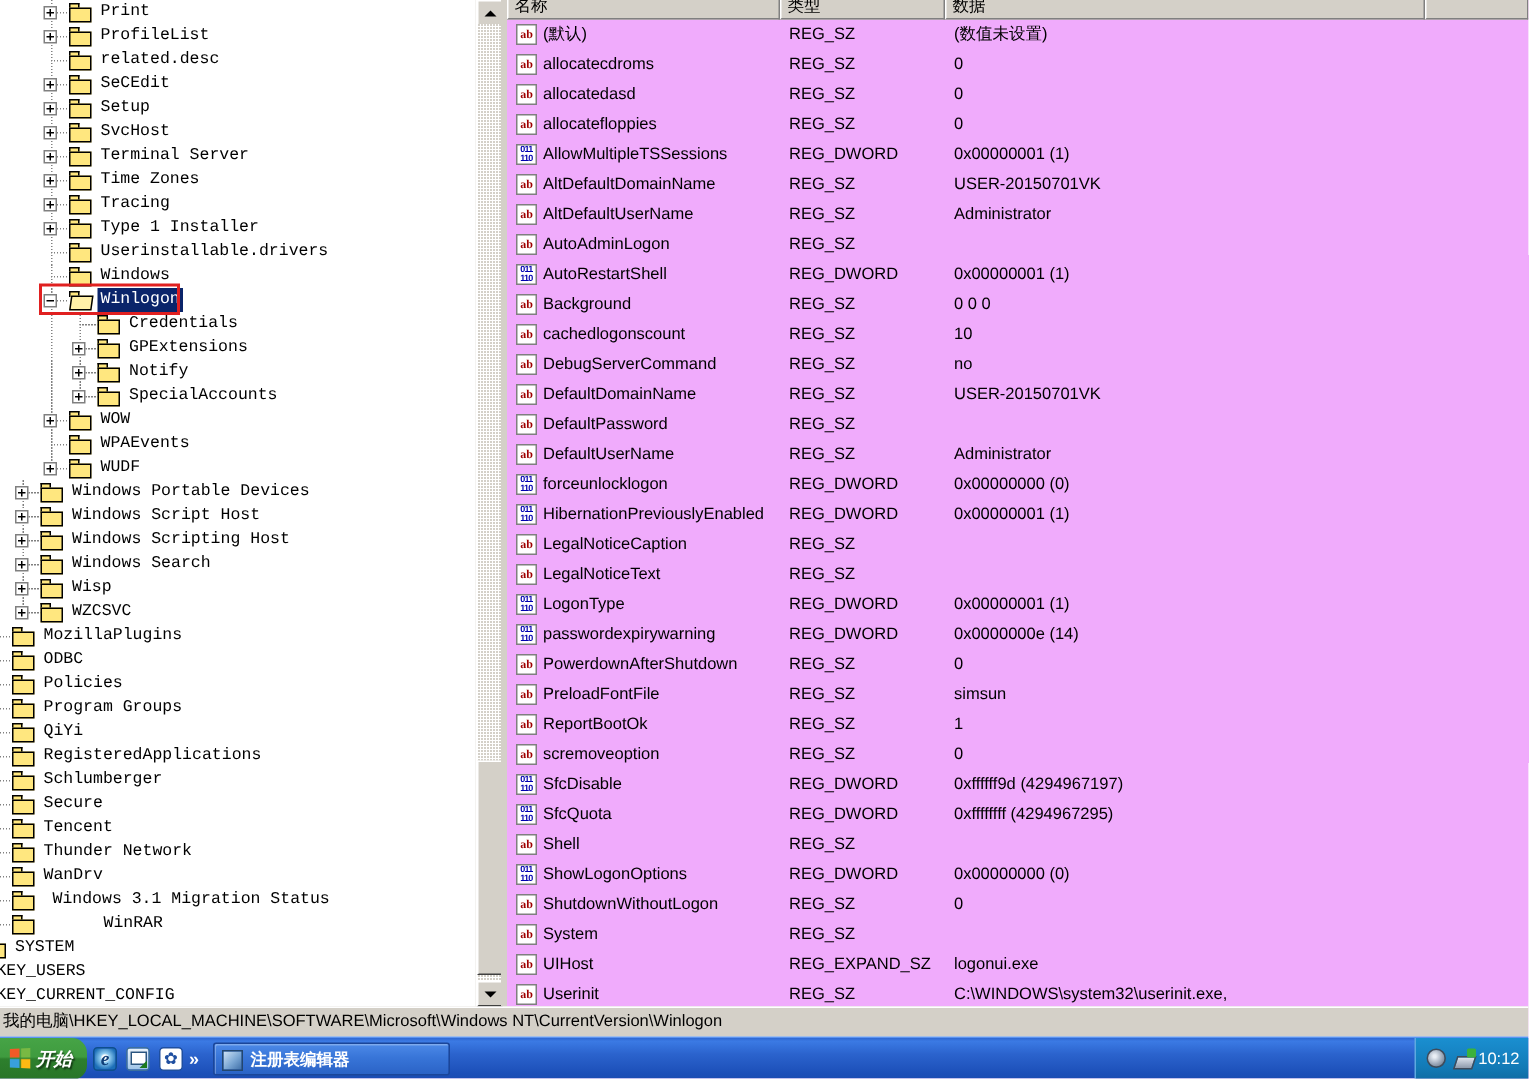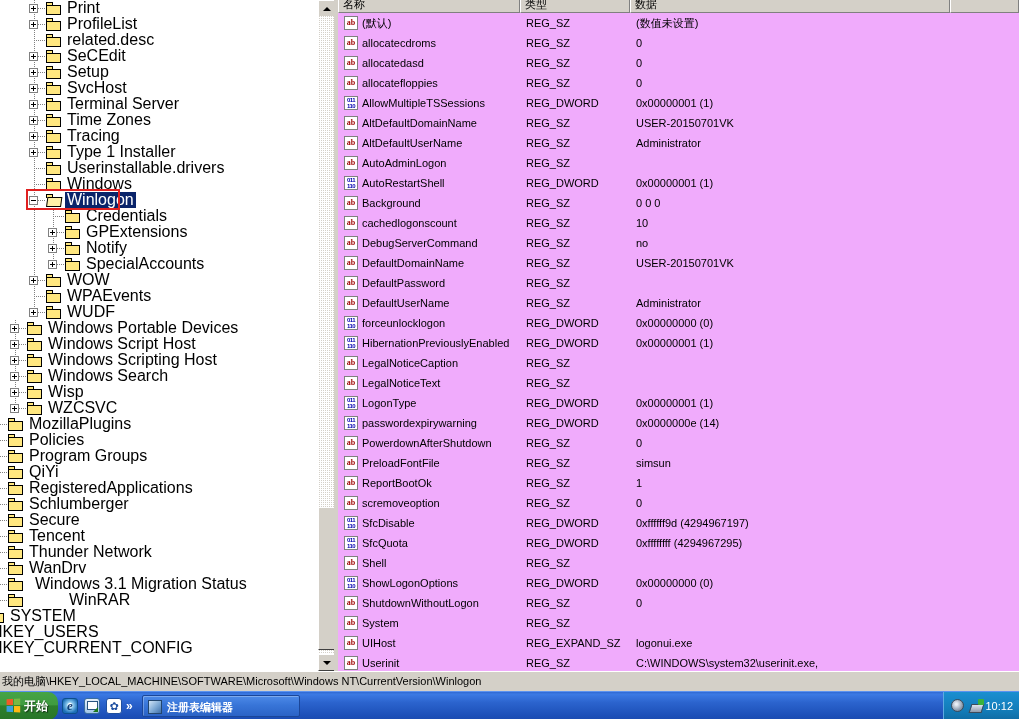--- a/index.html
+++ b/index.html
@@ -74,23 +74,24 @@
     border-bottom: none;
   }
   .folder.open .fbody {
     background: #fff0a8;
     transform: skewX(-8deg);
     transform-origin: bottom left;
   }
   .tlabel {
     position: absolute; top: 0;
     height: 16px; line-height: 16px;
-    font-size: 16px;
+    font-size: 11px;
     padding: 0 2px;
     white-space: nowrap;
+    font-family: Liberation Mono, monospace;
   }
   .tlabel.sel {
     background: #0a246a;
     color: #ffffff;
   }
   .redbox {
     position: absolute;
     border: 2px solid #e02020;
     pointer-events: none;
   }
@@ -252,21 +253,21 @@
     grid-template-rows: 1fr 1fr;
     gap: 1px;
     transform: perspective(30px) rotateY(-14deg);
   }
   #startbtn .flag i { display: block; }
   #startbtn .flag i:nth-child(1) { background: #f05a28; }
   #startbtn .flag i:nth-child(2) { background: #79b943; }
   #startbtn .flag i:nth-child(3) { background: #38a0dd; }
   #startbtn .flag i:nth-child(4) { background: #fdb913; }
   #startbtn .slabel {
-    position: absolute; left: 24px; top: 0;
+    position: absolute; left: 24px; top: 0; font-style: italic;
   }
   #quicklaunch {
     position: absolute; left: 60px; top: 2px;
     width: 77px; height: 24px;
   }
   .qlicon {
     position: absolute; top: 4px;
     width: 16px; height: 16px;
     border-radius: 3px;
   }
@@ -642,20 +643,28 @@
             <span class="fbody"></span>
           </span>
           <span class="tlabel" style="left: 27px;">MozillaPlugins</span>
         </div>
         <div class="tnode">
           <span class="hline" style="left: -4px; width: 12px;"></span>
           <span class="folder" style="left: 8px;">
             <span class="ftab"></span>
             <span class="fbody"></span>
           </span>
+          <span class="tlabel" style="left: 27px;">ODBC</span>
+        </div>
+        <div class="tnode">
+          <span class="hline" style="left: -4px; width: 12px;"></span>
+          <span class="folder" style="left: 8px;">
+            <span class="ftab"></span>
+            <span class="fbody"></span>
+          </span>
           <span class="tlabel" style="left: 27px;">Policies</span>
         </div>
         <div class="tnode">
           <span class="hline" style="left: -4px; width: 12px;"></span>
           <span class="folder" style="left: 8px;">
             <span class="ftab"></span>
             <span class="fbody"></span>
           </span>
           <span class="tlabel" style="left: 27px;">Program Groups</span>
         </div>

